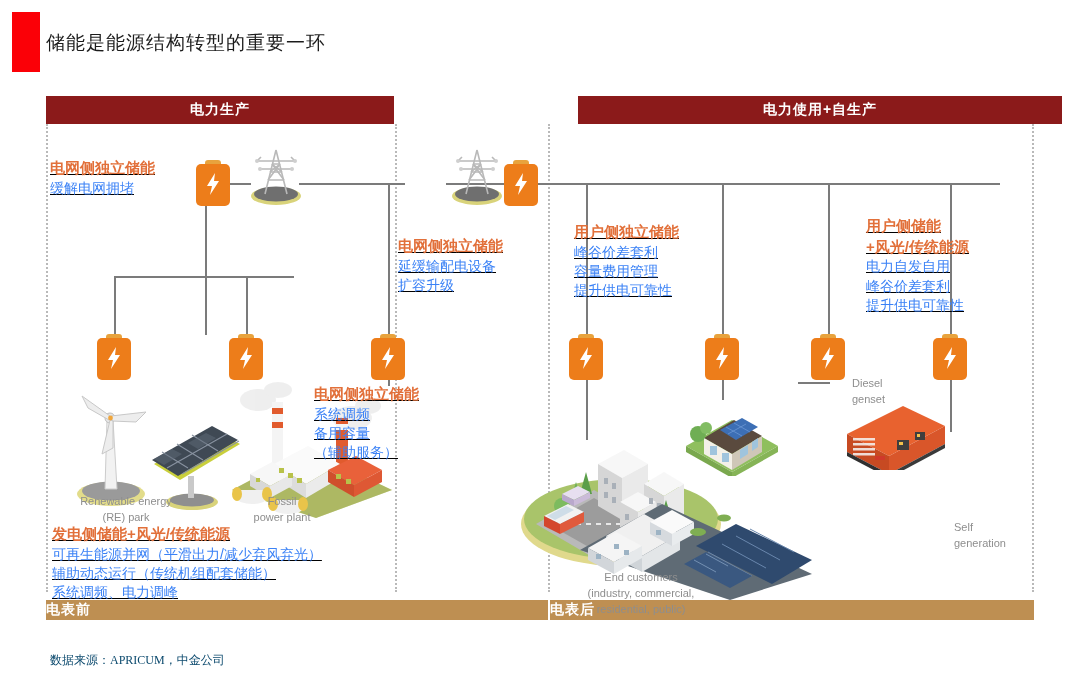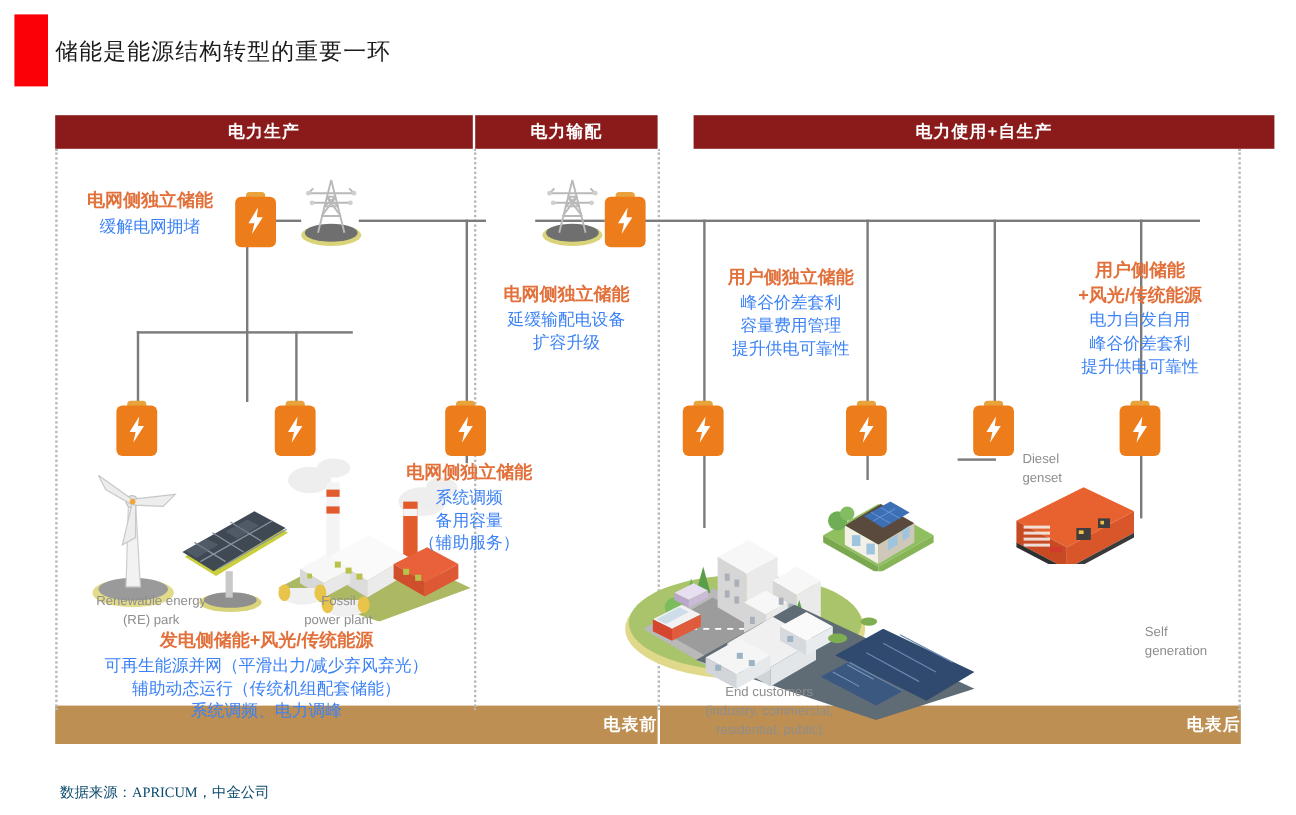--- a/index.html
+++ b/index.html
@@ -24,23 +24,23 @@
   .hdr{
     position:absolute;top:0;height:28px;background:#8b1a1a;
     color:#ffffff;font-size:14px;font-weight:bold;
     display:flex;align-items:center;justify-content:center;letter-spacing:1px;
   }
   .hdr-a{left:0;width:348px;}
   .hdr-b{left:350px;width:152px;}
   .hdr-c{left:532px;width:484px;}
   
   .ftr{
-    position:absolute;bottom:0;height:32px;background:#be8f52;
+    position:absolute;bottom:0;height:20px;background:#be8f52;
     color:#ffffff;font-size:14px;font-weight:bold;
-    display:flex;align-items:center;justify-content:flex-end;letter-spacing:1px;
+    display:flex;align-items:center;justify-content:flex-start;letter-spacing:1px;
   }
   .ftr-a{left:0;width:502px;}
   .ftr-b{left:504px;width:484px;}
   
   .body-area{position:absolute;left:0;top:28px;width:988px;height:468px;}
   .vdiv{
     position:absolute;top:0;width:0;height:468px;
     border-left:2px dotted #b9b9b9;
   }
   
@@ -52,21 +52,21 @@
   .bat .cap{
     position:absolute;left:9px;top:0;width:16px;height:7px;
     background:#e8a33d;border-radius:3px 3px 0 0;
   }
   .bat .body{
     position:absolute;left:0;top:4px;width:34px;height:42px;
     background:#ed7d1a;border-radius:5px;
   }
   .bat svg{position:absolute;left:8px;top:10px;}
   
-  .tb{position:absolute;text-align:center;line-height:1.38;}
+  .tb{position:absolute;line-height:1.38;text-decoration:underline;}
   .tb .h{color:#e2703a;font-size:15px;font-weight:bold;}
   .tb .h2{color:#e2703a;font-size:15px;font-weight:bold;}
   .tb .d{color:#3b82f6;font-size:14px;}
   .cap-en{
     position:absolute;text-align:center;color:#8e8e8e;
     font-size:11px;line-height:1.45;
   }
   
   .source{
     position:absolute;left:50px;top:652px;font-size:12px;color:#0c4a6e;
@@ -78,23 +78,20 @@
 </head>
 <body>
 
 <div class="title-accent"></div>
 <div class="page-title">储能是能源结构转型的重要一环</div>
 
 <div class="chart-frame">
 
   <div class="hdr hdr-a">
     <span>电力生产</span>
-  </div>
-  <div class="hdr hdr-b">
-    <span>电力输配</span>
   </div>
   <div class="hdr hdr-c">
     <span>电力使用+自生产</span>
   </div>
 
   <div class="ftr ftr-a">
     <span>电表前</span>
   </div>
   <div class="ftr ftr-b">
     <span>电表后</span>

